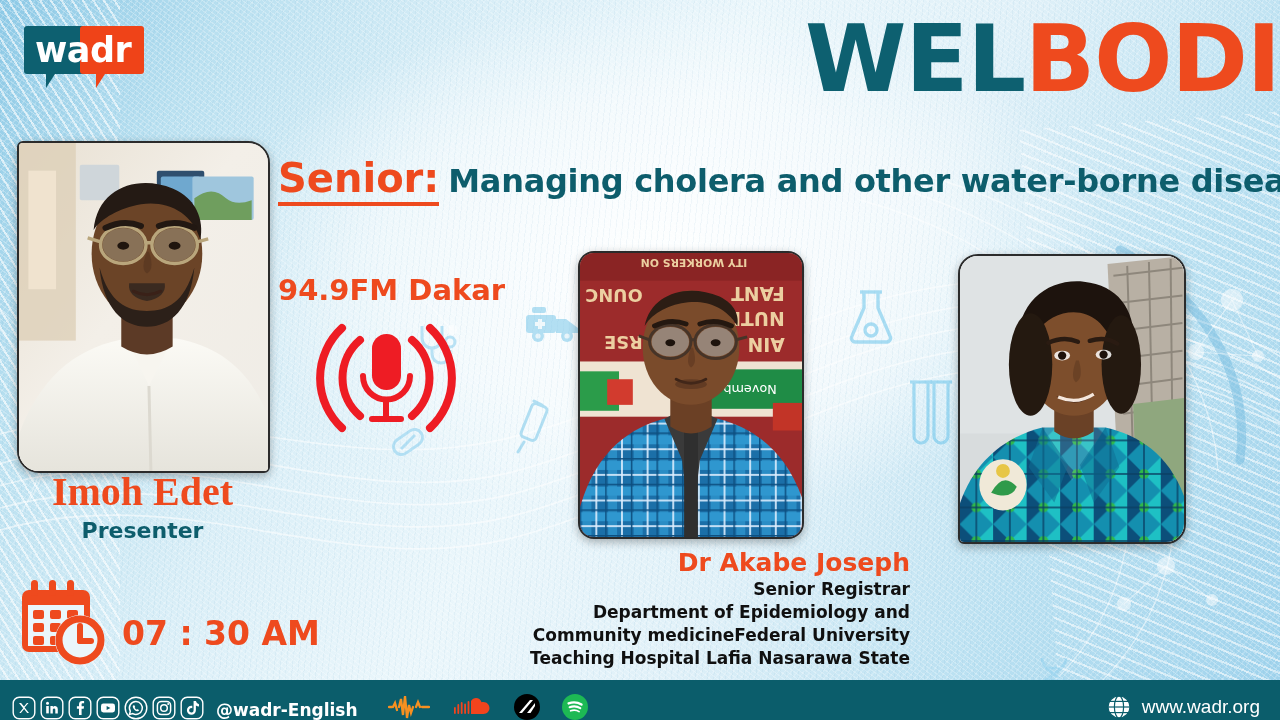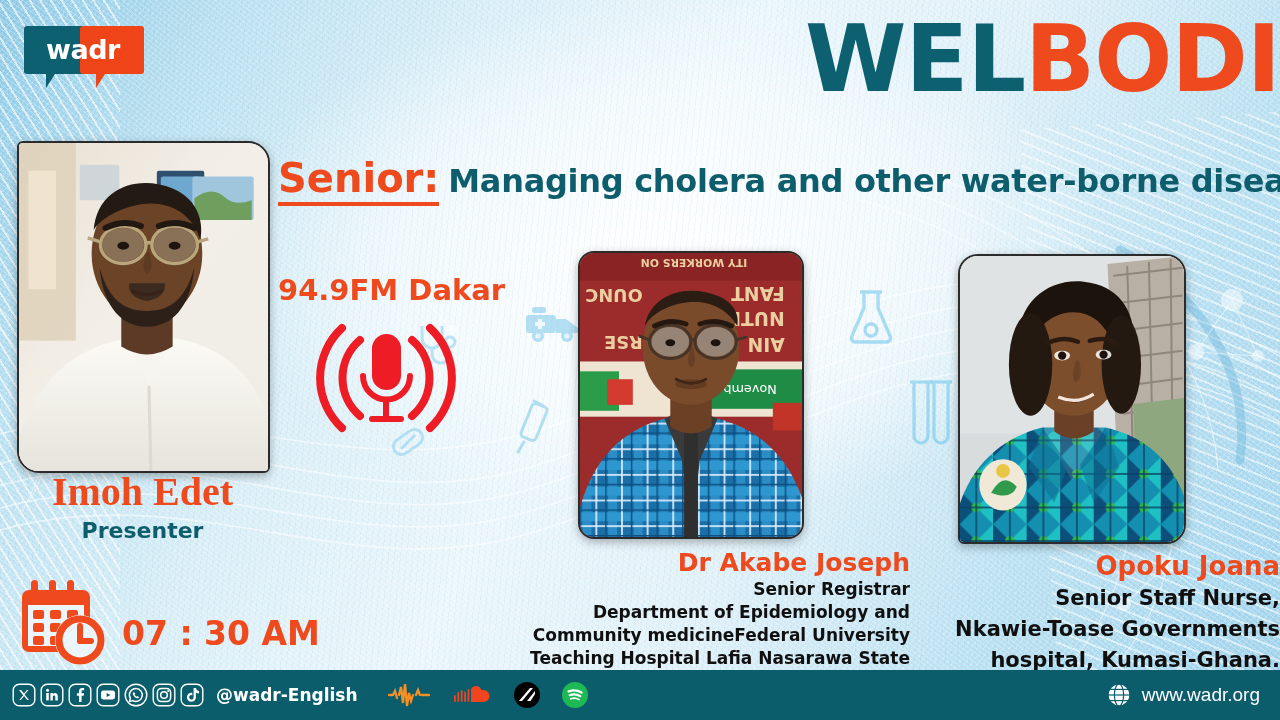--- a/index.html
+++ b/index.html
@@ -52,23 +52,23 @@
   .bubble.orange { left:56px; width:64px; background:#ef4318; border-radius:3px; }
   .bubble.teal:after {
     content:""; position:absolute; left:22px; top:48px;
     border-left:9px solid #0d6070; border-bottom:14px solid transparent; border-right:0;
   }
   .bubble.orange:after {
     content:""; position:absolute; left:16px; top:48px;
     border-left:9px solid #ef4318; border-bottom:14px solid transparent; border-right:0;
   }
   .logo-text {
-    position:absolute; left:22px; top:2px; z-index:3;
-    font-family:"DejaVu Sans", sans-serif;
-    font-size:27px; font-weight:700; color:#ffffff; letter-spacing:-0.5px;
+    position:absolute; left:11px; top:2px; z-index:3;
+    font-family:"DejaVu Sans", sans-serif;
+    font-size:35px; font-weight:700; color:#ffffff; letter-spacing:-0.5px;
     line-height:44px;
   }
 
   .show-title {
     position:absolute; left:0; right:0; top:10px; text-align:right;
     font-family:"DejaVu Sans", sans-serif;
     font-size:92px; font-weight:700; letter-spacing:-1px; line-height:100px;
     white-space:nowrap;
   }
   .t-teal { color:#0d6070; }
@@ -151,22 +151,22 @@
     font-size:24px; font-weight:700; color:#ee4a1e; white-space:nowrap;
   }
   .time-text {
     position:absolute; left:122px; top:614px;
     font-family:"DejaVu Sans", sans-serif;
     font-size:33px; font-weight:700; color:#ee4a1e; white-space:nowrap;
   }
 
   
   .footer {
-    position:absolute; left:0; bottom:0; width:1280px; height:50px;
-    background:#0b5d6b; display:flex; align-items:center;
+    position:absolute; left:0; bottom:0; width:1280px; height:40px;
+    background:#0b5d6b; display:flex; align-items:flex-end;
   }
   .social-group { display:flex; align-items:center; gap:4px; margin-left:12px; }
   .sicon { width:24px; height:24px; display:block; }
   .handle {
     margin-left:12px; color:#ffffff;
     font-family:"DejaVu Sans", sans-serif;
     font-size:17px; font-weight:700; white-space:nowrap;
   }
   .audio-group { display:flex; align-items:center; gap:22px; margin-left:30px; }
   .site-group { position:absolute; right:20px; display:flex; align-items:center; gap:10px; }
@@ -529,26 +529,20 @@
       <ellipse cx="104" cy="101" rx="8" ry="5" fill="#ffffff" opacity="0.85"></ellipse>
       <ellipse cx="146" cy="100" rx="8" ry="5" fill="#ffffff" opacity="0.85"></ellipse>
       <ellipse cx="104" cy="101" rx="4.2" ry="4.2" fill="#1d120c"></ellipse>
       <ellipse cx="146" cy="100" rx="4.2" ry="4.2" fill="#1d120c"></ellipse>
       <path d="M118,106 q-6,18 0,22 q8,-4 3,-22" fill="#5d3820" opacity="0.55"></path>
       <path d="M98,142 q20,14 40,-2 q-20,10 -40,2 z" fill="#3a1f16"></path>
       <path d="M100,143 q19,8 36,-3" stroke="#f4e6dc" stroke-width="3.4" fill="none"></path>
     </svg>
   </div>
 
-  <div class="guest-block" id="guest2-block">
-    <div class="guest-name">Opoku Joana</div>
-    <div class="guest-desc">Senior Staff Nurse,</div>
-    <div class="guest-desc">Nkawie-Toase Governments</div>
-    <div class="guest-desc">hospital, Kumasi-Ghana.</div>
-  </div>
 
   <div class="footer">
     <div class="social-group">
 
       <svg class="sicon" viewBox="0 0 24 24">
         <rect x="1.2" y="1.2" width="21.6" height="21.6" rx="6" fill="none" stroke="#ffffff" stroke-width="1.4"></rect>
         <path d="M7,7 l4.2,5.2 L7.3,17 h1.6 l3.2,-3.9 L15.2,17 H17 l-4.4,-5.4 L16.5,7 H14.9 l-2.9,3.6 L9.1,7 Z" fill="#ffffff"></path>
       </svg>
 
       <svg class="sicon" viewBox="0 0 24 24">

